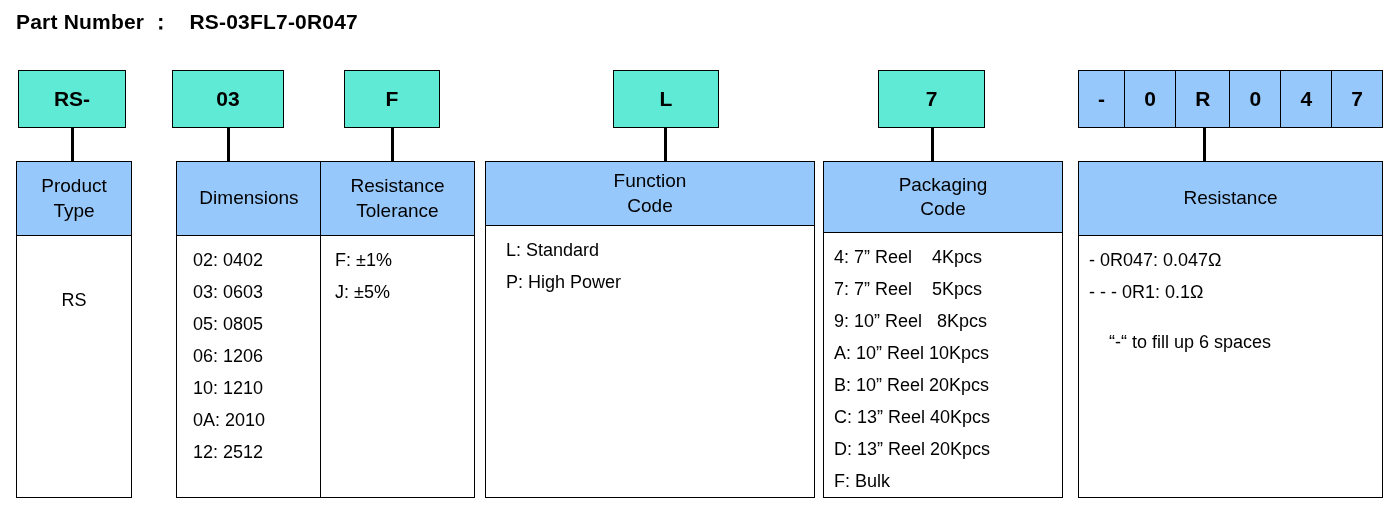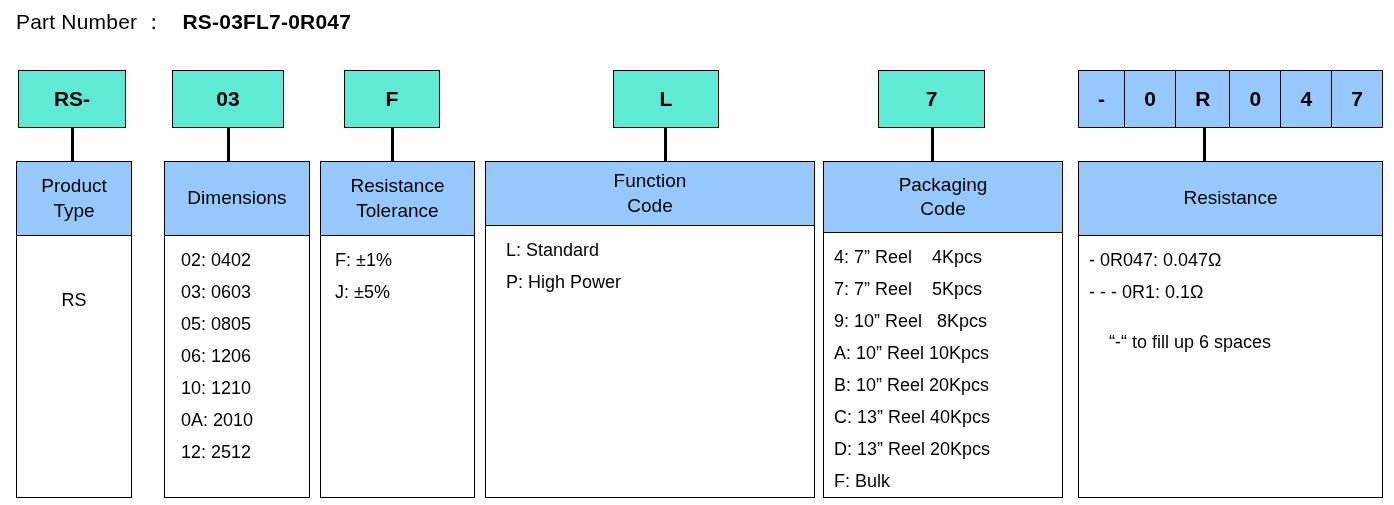--- a/index.html
+++ b/index.html
@@ -19,21 +19,21 @@
 
   #page-title {
     position: absolute;
     left: 16px;
     top: 8px;
     font-size: 21px;
     font-weight: bold;
     letter-spacing: 0.2px;
     white-space: nowrap;
   }
-  #page-title .pn-label { font-weight: normal; }
+  #page-title .pn-label { font-weight: bold; }
   #page-title .pn-value { font-weight: bold; margin-left: 18px; }
 
   
   .code-box {
     position: absolute;
     background: #5eead4;
     border: 1.5px solid #000000;
     box-sizing: border-box;
     display: flex;
     align-items: center;
@@ -179,21 +179,21 @@
     <span class="hdr-line">Product</span>
     <span class="hdr-line">Type</span>
   </div>
   <div class="col-body">
     <ul class="body-list body-center">
       <li>RS</li>
     </ul>
   </div>
 </div>
 
-<div class="column" style="left:164px; top:161px; width:146px; height:337px;">
+<div class="column" style="left:176px; top:161px; width:146px; height:337px;">
   <div class="col-header" style="height:74px;">
     <span class="hdr-line">Dimensions</span>
   </div>
   <div class="col-body">
     <ul class="body-list body-indent-16">
       <li>02: 0402</li>
       <li>03: 0603</li>
       <li>05: 0805</li>
       <li>06: 1206</li>
       <li>10: 1210</li>

